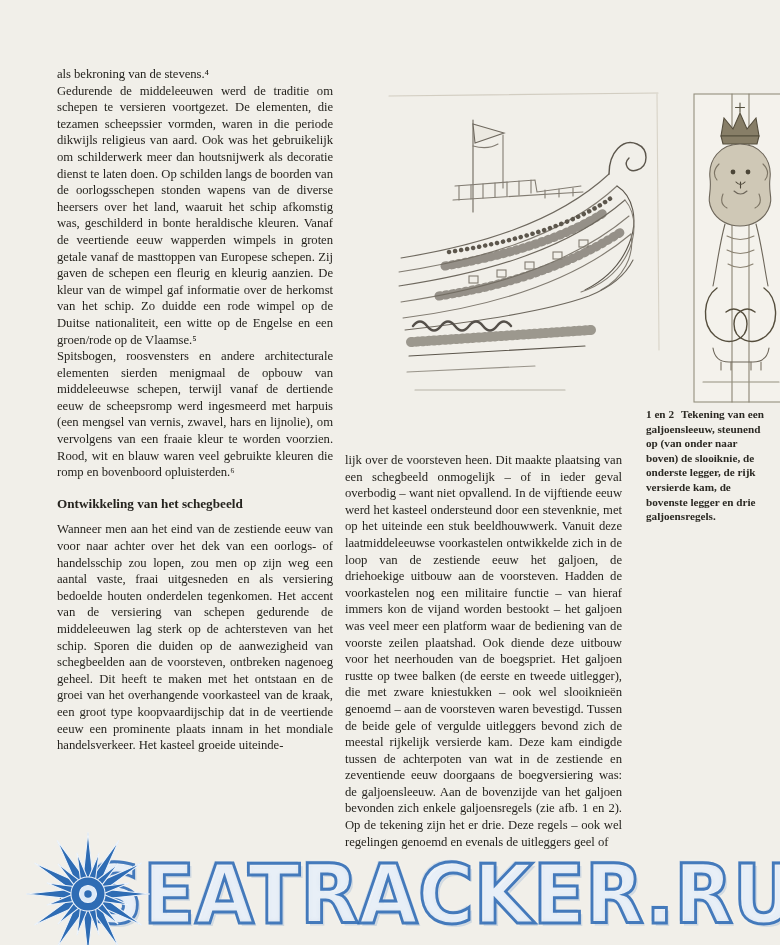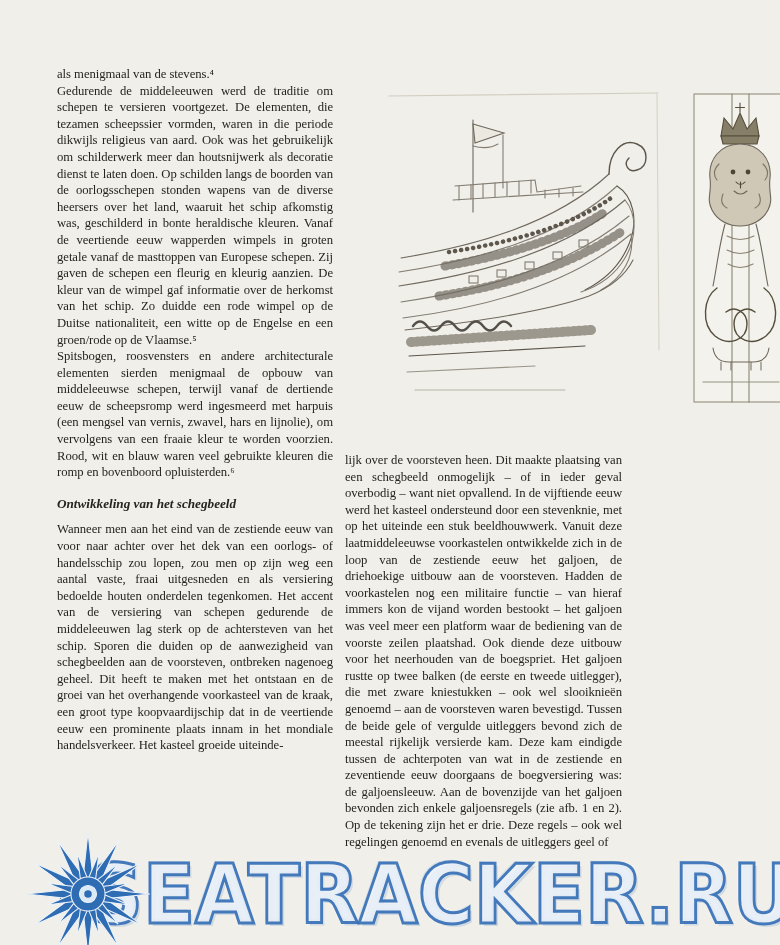--- a/index.html
+++ b/index.html
@@ -6,21 +6,21 @@
   body{background:#d9d7d2;}
   .page{
     position:relative;width:780px;height:945px;margin:0 auto;
     background:#f1efe9;overflow:hidden;
     font-family:"Liberation Serif","DejaVu Serif",serif;color:#26241f;
   }
   .col{position:absolute;text-align:justify;font-size:12.7px;line-height:16.6px;letter-spacing:-0.05px;}
   .col p{margin:0;}
   .col-left{left:57px;top:66px;width:276px;}
   .col-middle{left:345px;top:404px;width:277px;margin-top:48px;}
-  .section-heading{font-size:13.2px;font-weight:bold;margin:15px 0 9px 0;letter-spacing:0;font-style:italic;}
+  .section-heading{font-size:13.2px;font-weight:bold;margin:15px 0 9px 0;letter-spacing:0;}
   .figure{position:absolute;}
   .figure-ship{left:345px;top:74px;width:277px;height:317px;}
   .figure-lion{left:647px;top:74px;width:108px;height:317px;}
   .figure svg{display:block;width:100%;height:100%;}
   .caption{
     position:absolute;left:646px;top:407px;width:119px;
     font-size:11.2px;line-height:14.6px;font-weight:bold;color:#2b2923;text-align:left;
   }
   .caption .cap-label{margin-right:7px;}
   .page-number{position:absolute;left:57px;top:891px;font-size:13px;letter-spacing:2.5px;color:#26241f;}
@@ -35,21 +35,21 @@
     text-shadow:0 0 5px rgba(255,255,255,0.65), 3px 3px 0 rgba(45,106,180,0.18), -2px -2px 0 rgba(122,166,214,0.28);
   }
   .wm-star{position:absolute;left:24px;top:830px;width:128px;height:128px;}
 </style>
 </head>
 <body>
 
 <div class="page">
 
   <section class="col col-left">
-    <p>als menigmaal van de stevens.⁴</p>
+    <p>als bekroning van de stevens.⁴</p>
     <p>Gedurende de middeleeuwen werd de traditie om schepen te versieren voortgezet. De elementen, die tezamen scheepssier vormden, waren in die periode dikwijls religieus van aard. Ook was het gebruikelijk om schilderwerk meer dan houtsnijwerk als decoratie dienst te laten doen. Op schilden langs de boorden van de oorlogsschepen stonden wapens van de diverse heersers over het land, waaruit het schip afkomstig was, geschilderd in bonte heraldische kleuren. Vanaf de veertiende eeuw wapperden wimpels in groten getale vanaf de masttoppen van Europese schepen. Zij gaven de schepen een fleurig en kleurig aanzien. De kleur van de wimpel gaf informatie over de herkomst van het schip. Zo duidde een rode wimpel op de Duitse nationaliteit, een witte op de Engelse en een groen/rode op de Vlaamse.⁵</p>
     <p>Spitsbogen, roosvensters en andere architecturale elementen sierden menigmaal de opbouw van middeleeuwse schepen, terwijl vanaf de dertiende eeuw de scheepsromp werd ingesmeerd met harpuis (een mengsel van vernis, zwavel, hars en lijnolie), om vervolgens van een fraaie kleur te worden voorzien. Rood, wit en blauw waren veel gebruikte kleuren die romp en bovenboord opluisterden.⁶</p>
     <h2 class="section-heading">Ontwikkeling van het schegbeeld</h2>
     <p>Wanneer men aan het eind van de zestiende eeuw van voor naar achter over het dek van een oorlogs- of handelsschip zou lopen, zou men op zijn weg een aantal vaste, fraai uitgesneden en als versiering bedoelde houten onderdelen tegenkomen. Het accent van de versiering van schepen gedurende de middeleeuwen lag sterk op de achtersteven van het schip. Sporen die duiden op de aanwezigheid van schegbeelden aan de voorsteven, ontbreken nagenoeg geheel. Dit heeft te maken met het ontstaan en de groei van het overhangende voorkasteel van de kraak, een groot type koopvaardijschip dat in de veertiende eeuw een prominente plaats innam in het mondiale handelsverkeer. Het kasteel groeide uiteinde-</p>
   </section>
 
   <figure class="figure figure-ship">
     <svg viewBox="0 0 277 317">
       <g fill="none" stroke="#827c72" stroke-width="1.1" stroke-linecap="round">
 
@@ -132,20 +132,23 @@
 
         <line x1="16" y1="292" x2="92" y2="292" stroke="#94907f"></line>
       </g>
     </svg>
   </figure>
 
   <section class="col col-middle">
     <p>lijk over de voorsteven heen. Dit maakte plaatsing van een schegbeeld onmogelijk – of in ieder geval overbodig – want niet opvallend. In de vijftiende eeuw werd het kasteel ondersteund door een stevenknie, met op het uiteinde een stuk beeldhouwwerk. Vanuit deze laatmiddeleeuwse voorkastelen ontwikkelde zich in de loop van de zestiende eeuw het galjoen, de driehoekige uitbouw aan de voorsteven. Hadden de voorkastelen nog een militaire functie – van hieraf immers kon de vijand worden bestookt – het galjoen was veel meer een platform waar de bediening van de voorste zeilen plaatshad. Ook diende deze uitbouw voor het neerhouden van de boegspriet. Het galjoen rustte op twee balken (de eerste en tweede uitlegger), die met zware kniestukken – ook wel slooiknieën genoemd – aan de voorsteven waren bevestigd. Tussen de beide gele of vergulde uitleggers bevond zich de meestal rijkelijk versierde kam. Deze kam eindigde tussen de achterpoten van wat in de zestiende en zeventiende eeuw doorgaans de boegversiering was: de galjoensleeuw. Aan de bovenzijde van het galjoen bevonden zich enkele galjoensregels (zie afb. 1 en 2). Op de tekening zijn het er drie. Deze regels – ook wel regelingen genoemd en evenals de uitleggers geel of</p>
   </section>
 
+  <aside class="caption">
+    <span class="cap-label">1 en 2</span><span>Tekening van een galjoensleeuw, steunend op (van onder naar boven) de slooiknie, de onderste legger, de rijk versierde kam, de bovenste legger en drie galjoensregels.</span>
+  </aside>
 
   <div class="page-number">12</div>
 
   <div class="watermark">
     <span class="wm-text">SEATRACKER.RU</span>
     <svg class="wm-star" viewBox="0 0 120 120">
       <defs>
         <polygon id="rayL" points="60,2 65.5,53 54.5,53"></polygon>
         <polygon id="rayS" points="60,20 64.5,54 55.5,54"></polygon>
       </defs>

